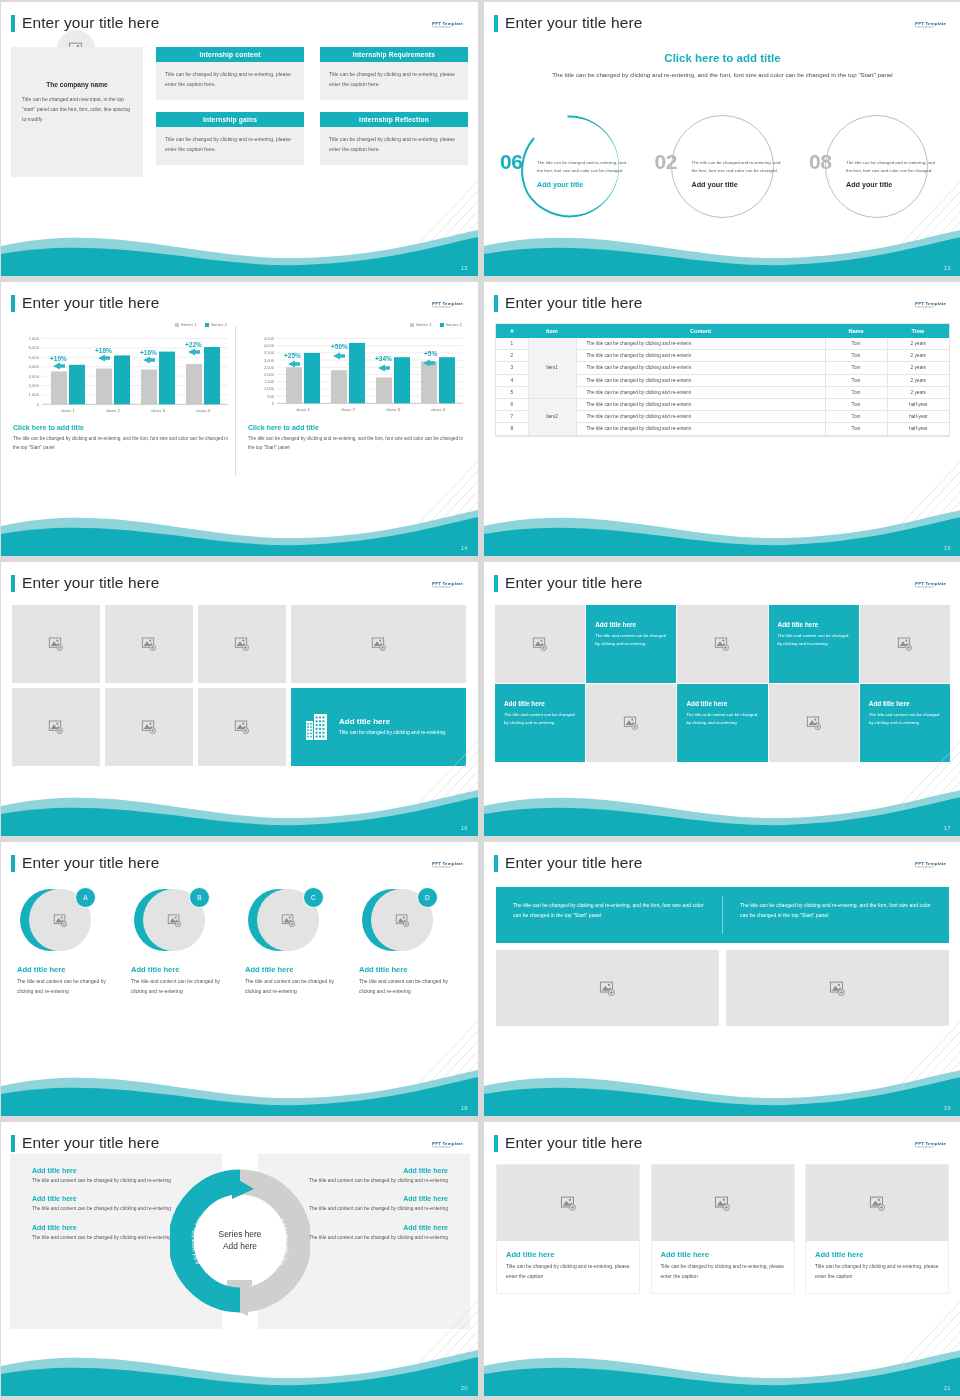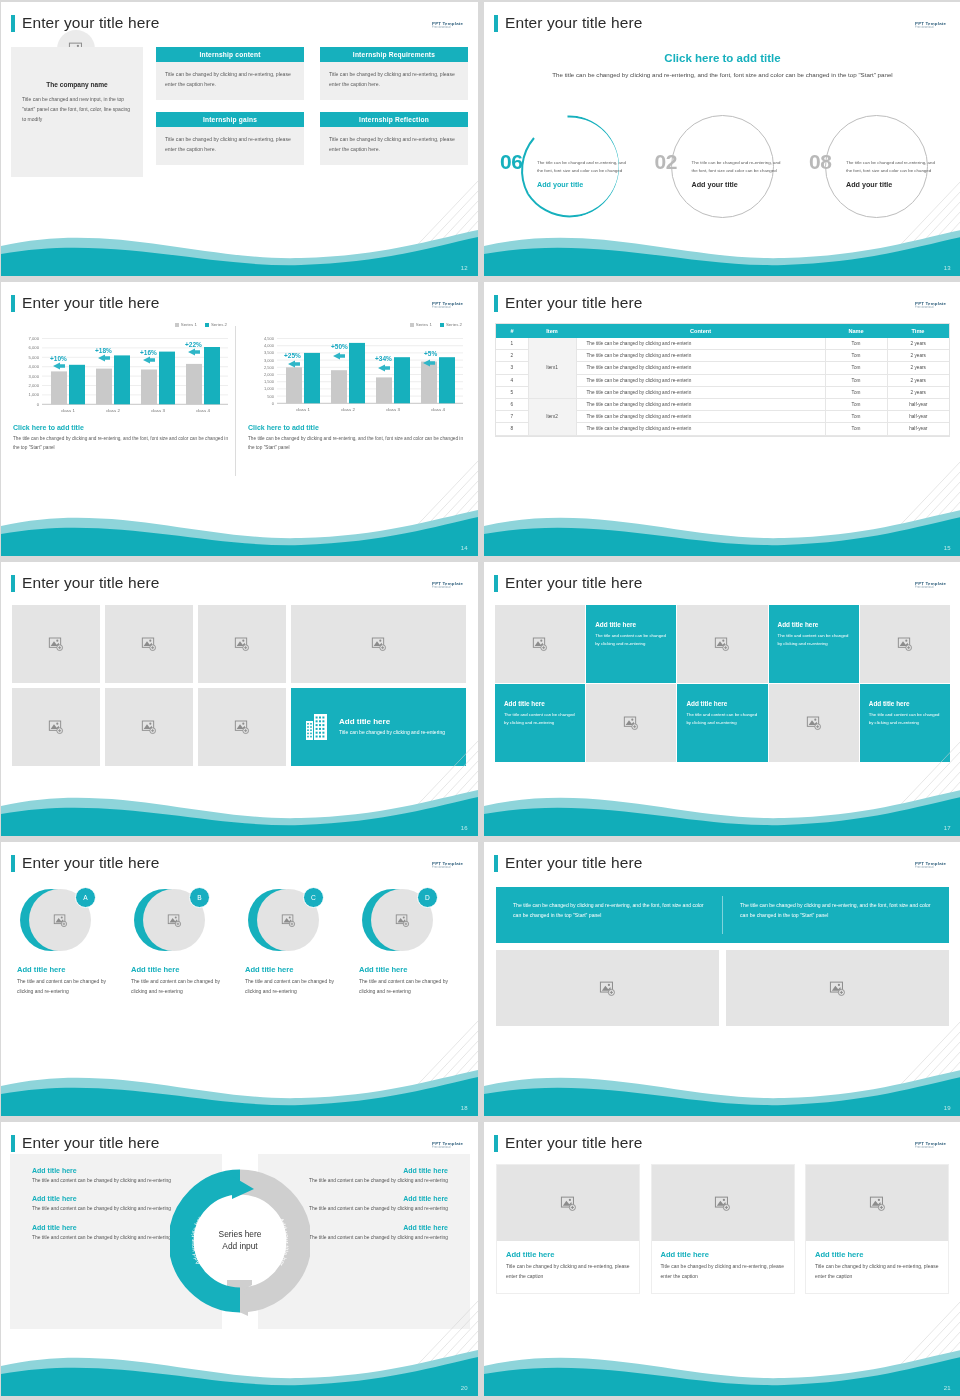--- a/index.html
+++ b/index.html
@@ -952,21 +952,21 @@
         <path id="arcR" d="M107 61 A45 45 0 0 1 108 110" fill="none"></path>
         <text font-size="6.2" fill="#ffffff" font-family="Liberation Sans">
           <textPath href="#arcL" startOffset="6%">Add your title here</textPath>
         </text>
         <text font-size="6.2" fill="#ffffff" font-family="Liberation Sans">
           <textPath href="#arcR" startOffset="6%">Add your title here</textPath>
         </text>
       </svg>
       <div class="s20-center">
         <div>Series here</div>
-        <div>Add input</div>
+        <div>Add here</div>
       </div>
     </div>
 
     <svg class="stripes" viewBox="0 0 130 95">
       <g stroke="#d2d2d2" stroke-width="1" fill="none">
         <path d="M130 0 L40 95"></path>
           <path d="M130 10 L50 95"></path>
           <path d="M130 20 L60 95"></path>
         <path d="M130 30 L70 95"></path>
           <path d="M130 40 L80 95"></path>

